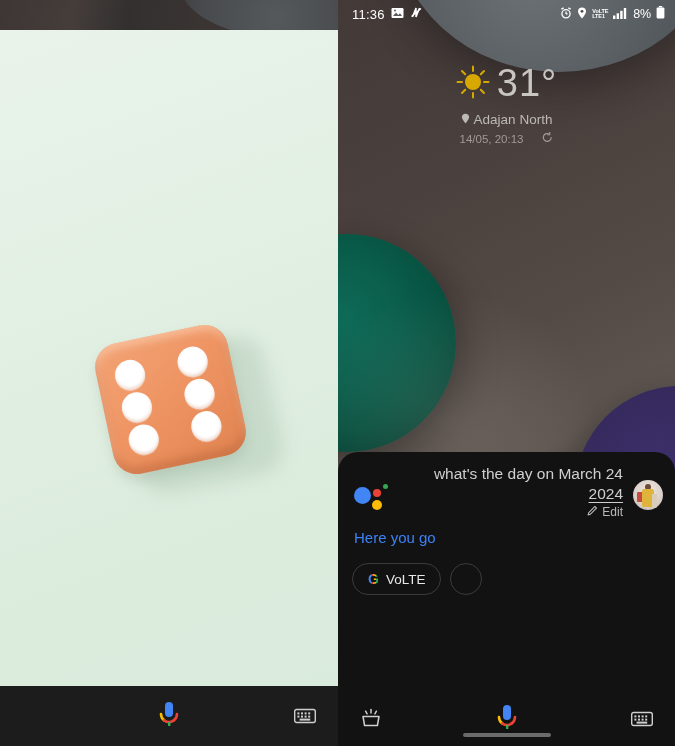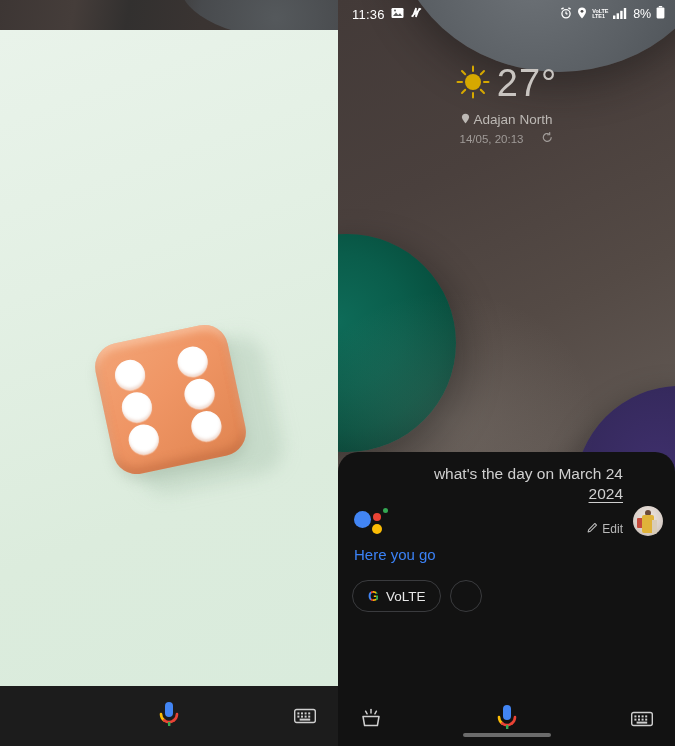--- a/index.html
+++ b/index.html
@@ -125,35 +125,35 @@
   .w-upd { margin-top: 5px; font-size: 11.5px; color: #a09b98; display:flex; align-items:center; justify-content:center; gap:19px;}
 
   
   .assistant {
     position: absolute; left: 0; bottom: 0; width: 337px; height: 294px;
     background: #121212;
     border-radius: 20px 20px 0 0;
     z-index: 7;
   }
   .query-row {
-    display: flex; align-items: flex-end; padding: 12px 12px 0 16px;
+    display: flex; align-items: center; padding: 12px 12px 0 16px;
   }
   .assistant-logo { width: 34px; height: 30px; position: relative; flex: 0 0 34px; margin-top: 10px;}
   .dot { position: absolute; border-radius: 50%; }
   .dot.blue  { width: 17px; height: 17px; background:#4285f4; left: 0; top: 5px; }
   .dot.red   { width: 8px;  height: 8px;  background:#ea4335; left: 19px; top: 7px; }
   .dot.green { width: 5px;  height: 5px;  background:#34a853; left: 29px; top: 2px; }
   .dot.yellow{ width: 10px; height: 10px; background:#fbbc05; left: 18px; top: 18px; }
   .query-text {
     flex: 1; text-align: right; padding-right: 10px; color: #cfcfcf;
     font-size: 15.5px; line-height: 20px;
   }
   .q-line2 { text-decoration: underline; text-underline-offset: 3px; }
   .edit-btn {
-    margin-top: 18px; font-size: 12px; color: #b9b9b9;
+    margin-top: 1px; font-size: 12px; color: #b9b9b9;
     display: flex; align-items: center; justify-content: flex-end; gap: 4px;
   }
   .avatar {
     width: 30px; height: 30px; border-radius: 50%; margin-top: 7px; flex: 0 0 30px;
     background: radial-gradient(circle at 50% 38%, #efe7e2 0%, #d9cfc8 60%, #bdb2aa 100%);
     position: relative; overflow: hidden;
   }
   .avatar .fig-head { position:absolute; left:12px; top:4px; width:6px; height:6px; border-radius:50%; background:#6b4a3a; }
   .avatar .fig-body { position:absolute; left:9px; top:9px; width:12px; height:18px; background:#e0b33a; border-radius:2px;}
   .avatar .fig-bag  { position:absolute; left:4px; top:12px; width:6px; height:10px; background:#c64b3c; border-radius:1px;}
@@ -310,21 +310,21 @@
                 <line x1="17" y1="28" x2="17" y2="32.5"></line>
               <line x1="1.5" y1="17" x2="6" y2="17"></line>
                 <line x1="28" y1="17" x2="32.5" y2="17"></line>
               <line x1="6" y1="6" x2="9.2" y2="9.2"></line>
                 <line x1="24.8" y1="24.8" x2="28" y2="28"></line>
               <line x1="6" y1="28" x2="9.2" y2="24.8"></line>
                 <line x1="24.8" y1="9.2" x2="28" y2="6"></line>
             </g>
           </svg>
         </span>
-        <span class="w-temp">27°</span>
+        <span class="w-temp">31°</span>
       </div>
       <div class="w-loc">
         <span>
           <svg width="9" height="11" viewBox="0 0 10 12">
             <path d="M5 0.6 C2.6 0.6 1 2.3 1 4.4 C1 7 5 11.4 5 11.4 C5 11.4 9 7 9 4.4 C9 2.3 7.4 0.6 5 0.6 Z" fill="#bdb9b5"></path>
           </svg>
         </span>
         <span>Adajan North</span>
       </div>
       <div class="w-upd">

